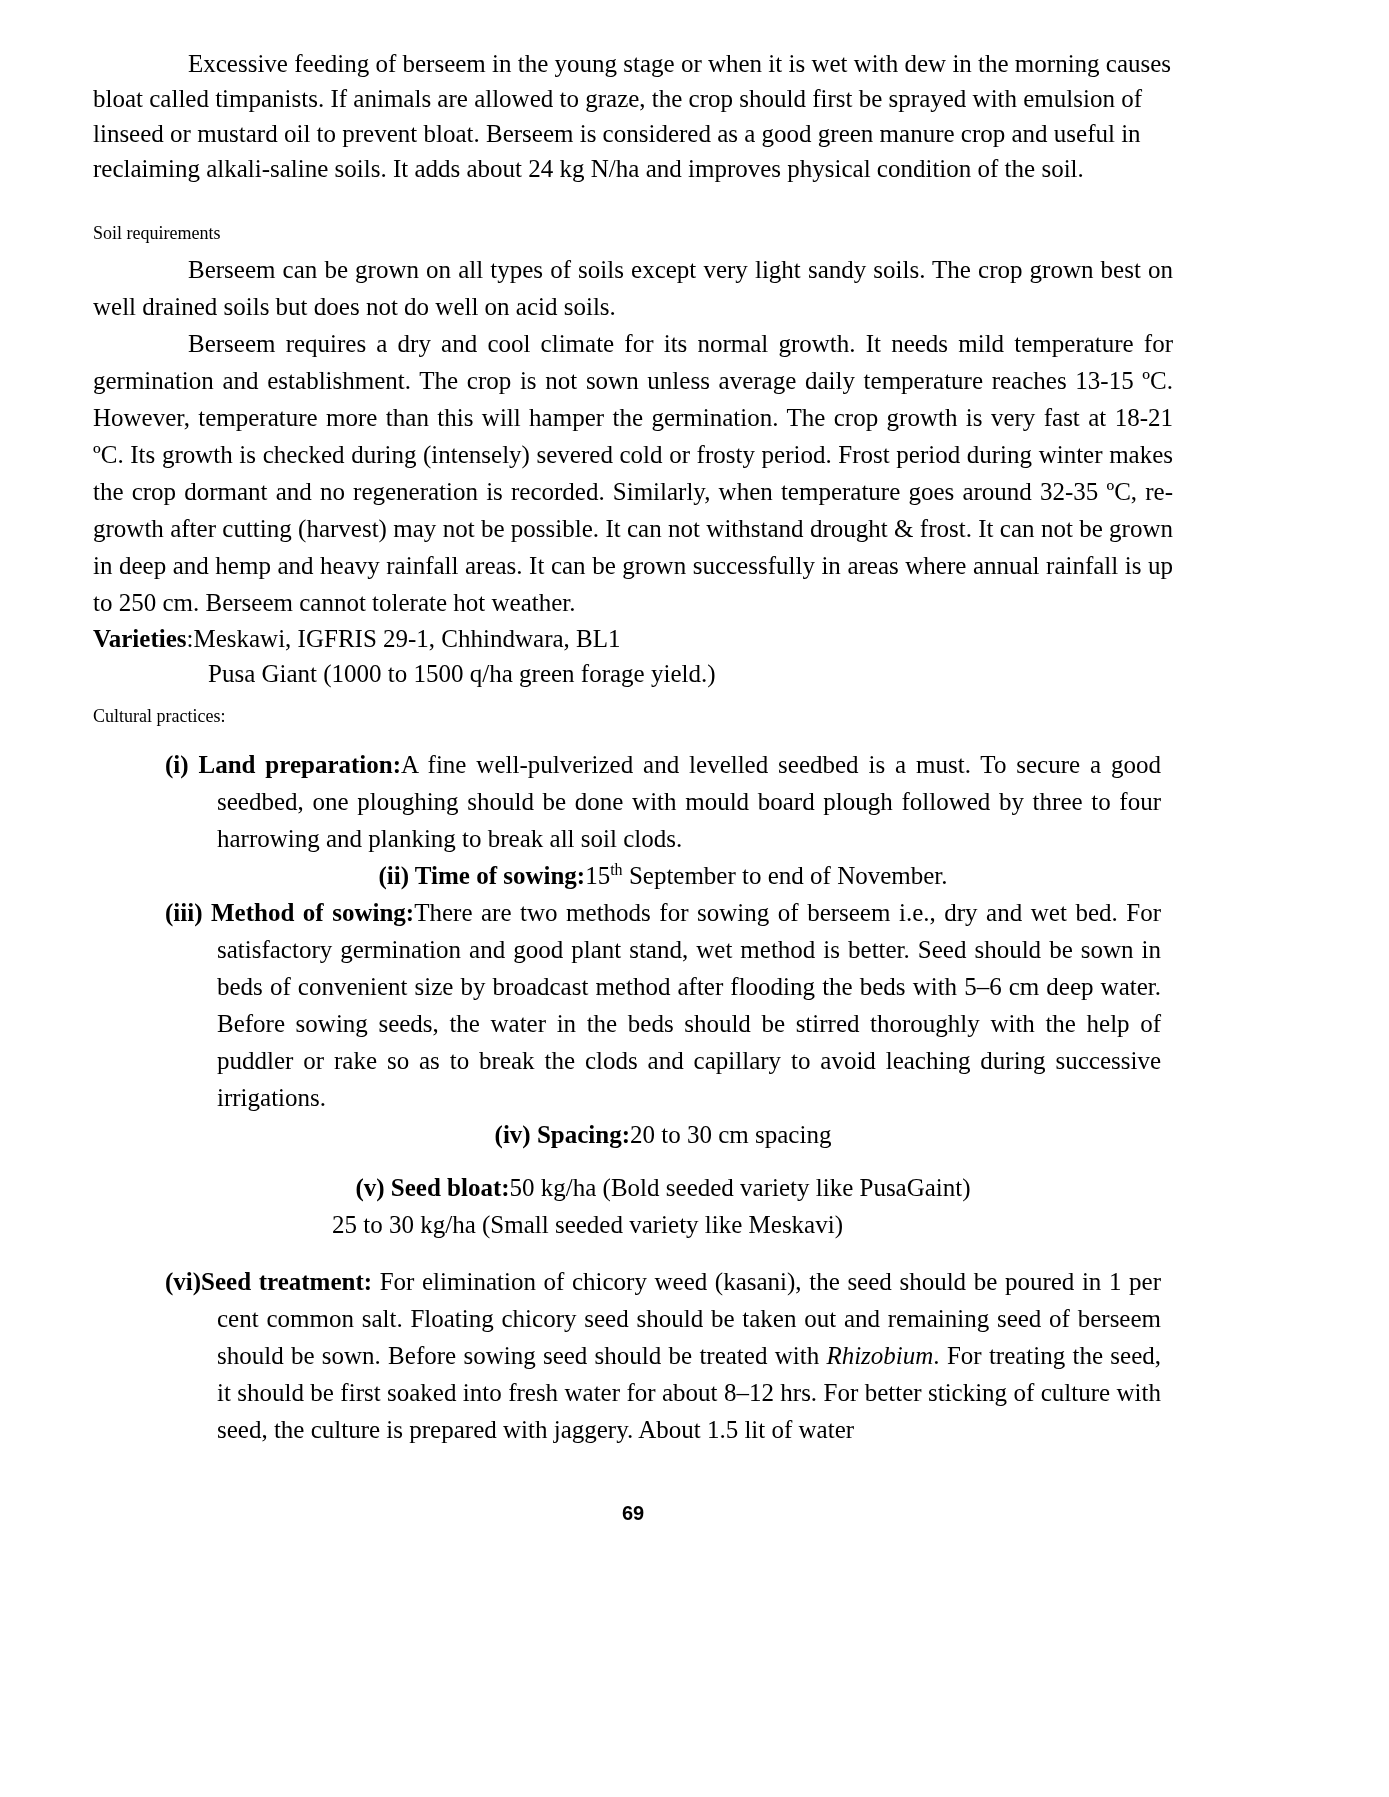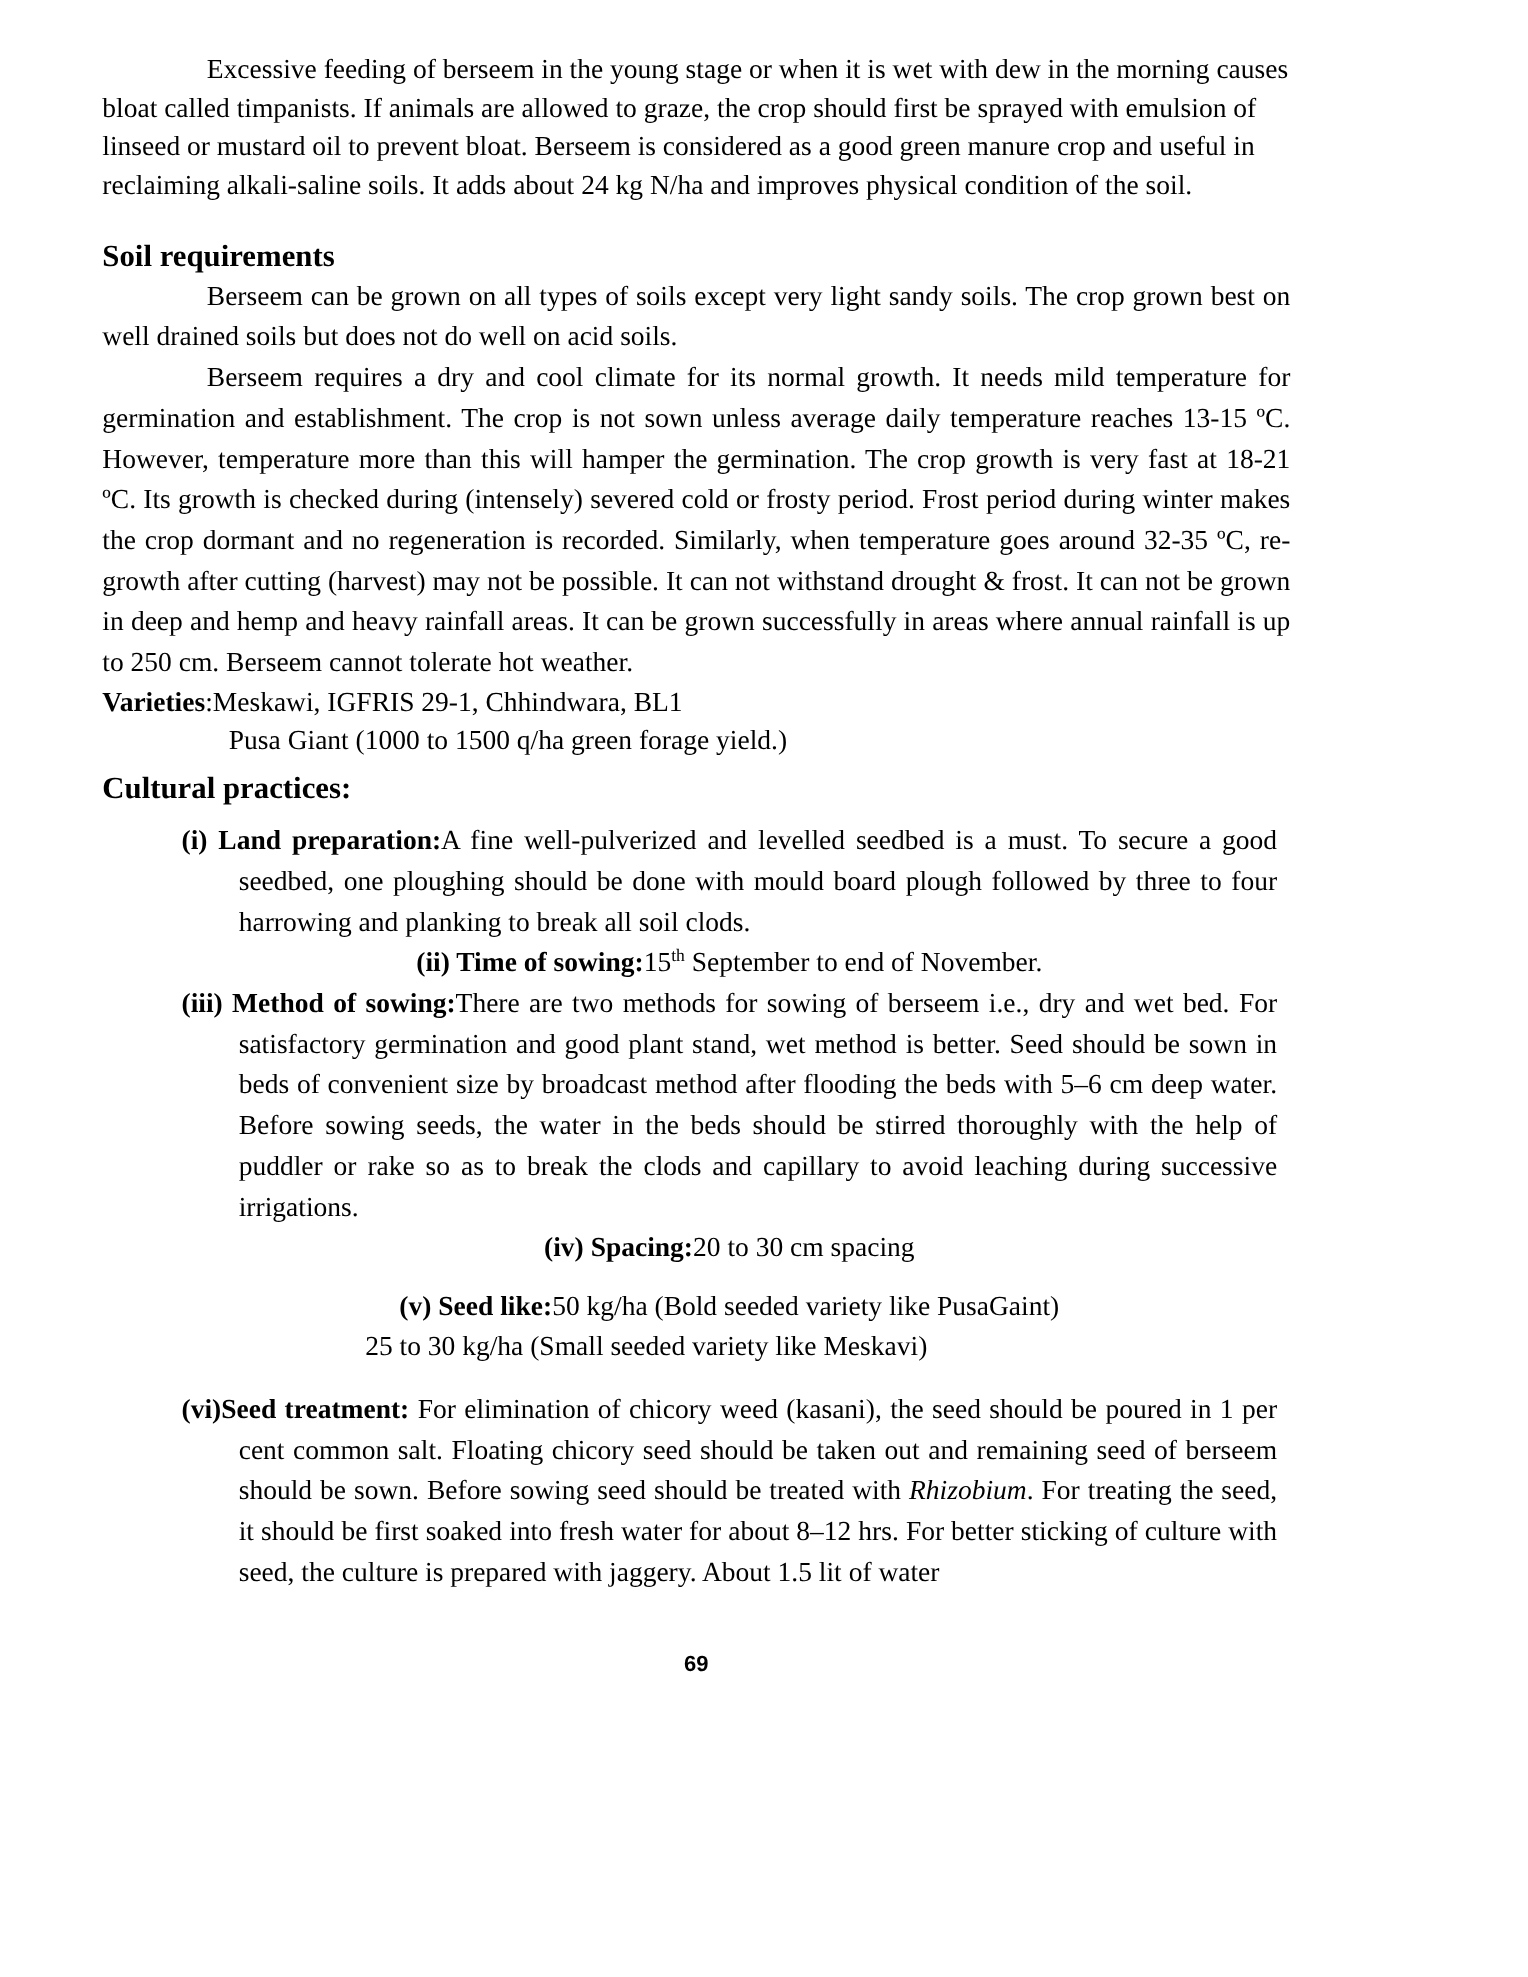--- a/index.html
+++ b/index.html
@@ -18,22 +18,22 @@
     overflow: hidden;
   }
   .content {
     position: absolute;
     top: 46px;
     left: 93px;
     width: 1080px;
   }
   p, h2 { margin: 0; padding: 0; }
   h2 {
-    font-size: 28px;
-    font-weight: bold;
+    font-size: 18px;
+    font-weight: normal;
     line-height: 35px;
   }
   .para {
     line-height: 35px;
     text-indent: 95px;
   }
   .para-just {
     line-height: 37px;
     text-indent: 95px;
     text-align: justify;
@@ -98,21 +98,21 @@
     <div class="list">
 
       <p class="li"><b>(i) Land preparation:</b><span>A fine well-pulverized and levelled seedbed is a must.  To secure a good seedbed, one ploughing should be done with mould board plough followed by three to four harrowing and planking to break all soil clods.</span></p>
 
       <p class="li li-short"><b>(ii) Time of sowing:</b><span>15</span><sup>th</sup><span> September to end of November.</span></p>
 
       <p class="li"><b>(iii) Method of sowing:</b><span>There are two methods for sowing of berseem i.e., dry and wet bed. For satisfactory germination and good plant stand, wet method is better. Seed should be sown in beds of convenient size by broadcast method after flooding the beds with 5–6 cm deep water. Before sowing seeds, the water in the beds should be stirred thoroughly with the help of puddler or rake so as to break the clods and capillary to avoid leaching during successive irrigations.</span></p>
 
       <p class="li li-short"><b>(iv) Spacing:</b><span>20 to 30 cm spacing</span></p>
 
-      <p class="li li-short li-seed-rate"><b>(v) Seed like:</b><span>50 kg/ha (Bold seeded variety like PusaGaint)</span></p>
+      <p class="li li-short li-seed-rate"><b>(v) Seed bloat:</b><span>50 kg/ha (Bold seeded variety like PusaGaint)</span></p>
 
       <p class="sub-line">25 to 30 kg/ha (Small seeded variety like Meskavi)</p>
 
       <p class="li li-seed-treatment"><b>(vi)Seed treatment:</b><span> For elimination of chicory weed (kasani), the seed should be poured in 1 per cent common salt. Floating chicory seed should be taken out and remaining seed of berseem should be sown. Before sowing seed should be treated with </span><i>Rhizobium</i><span>. For treating the seed, it should be first soaked into fresh water for about 8–12 hrs. For better sticking of culture with seed, the culture is prepared with jaggery. About 1.5 lit of water</span></p>
 
     </div>
 
     <p class="footer">69</p>
 
   </div>

